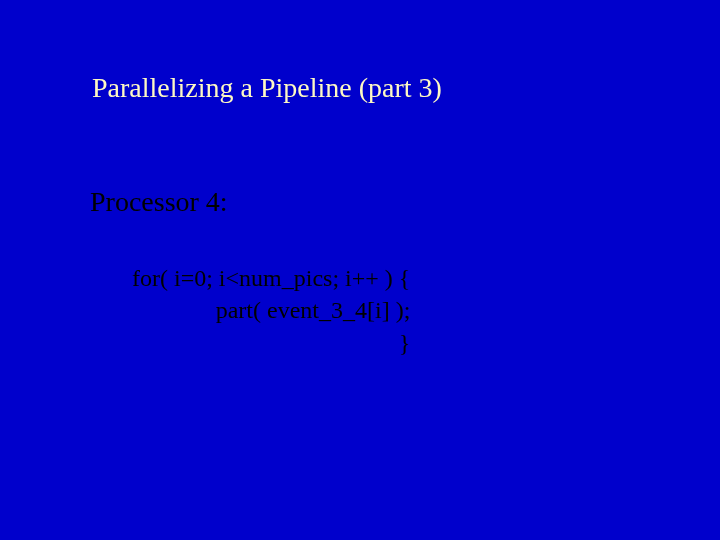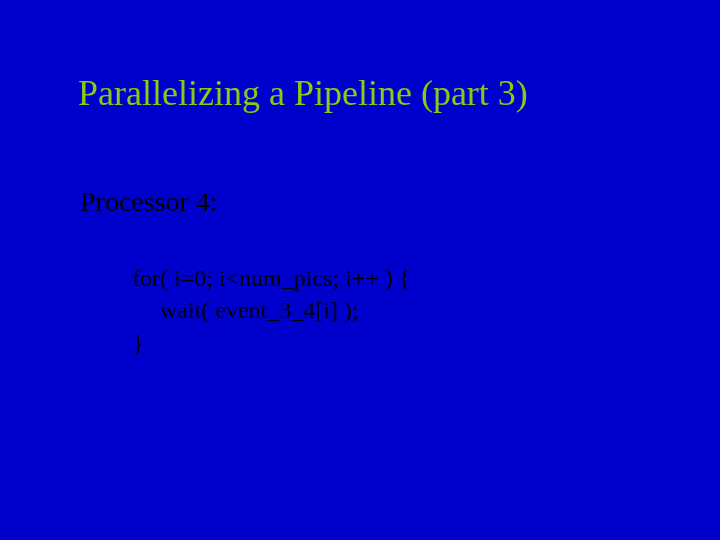--- a/index.html
+++ b/index.html
@@ -16,55 +16,56 @@
   }
   .slide {
     width: 720px;
     height: 540px;
     position: relative;
     box-sizing: border-box;
   }
   .title {
     position: absolute;
     top: 72px;
-    left: 78px;
-    font-size: 36px;
+    left: 92px;
+    font-size: 28px;
     font-weight: 400;
-    color: #84cc16;
+    color: #fef9c3;
     white-space: nowrap;
   }
   .subtitle {
     position: absolute;
     top: 186px;
-    left: 80px;
+    left: 90px;
     font-size: 28px;
     font-weight: 400;
     color: #000000;
     white-space: nowrap;
   }
   .code-block {
     position: absolute;
     top: 262px;
     left: 132px;
     font-size: 24px;
     line-height: 1.35;
     color: #000000;
     font-weight: 400;
+    text-align: right;
   }
   .code-line { white-space: pre; }
   .indent { padding-left: 28px; display: inline-block; }
 </style>
 </head>
 <body>
 
 <div class="slide">
 
   <div class="title">Parallelizing a Pipeline (part 3)</div>
 
   <div class="subtitle">Processor 4:</div>
 
   <div class="code-block">
     <div class="code-line">for( i=0; i&lt;num_pics; i++ ) {</div>
-    <div class="code-line"><span class="indent">wait( event_3_4[i] );</span></div>
+    <div class="code-line"><span class="indent">part( event_3_4[i] );</span></div>
     <div class="code-line">}</div>
   </div>
 
 </div>
 
 </body></html>

